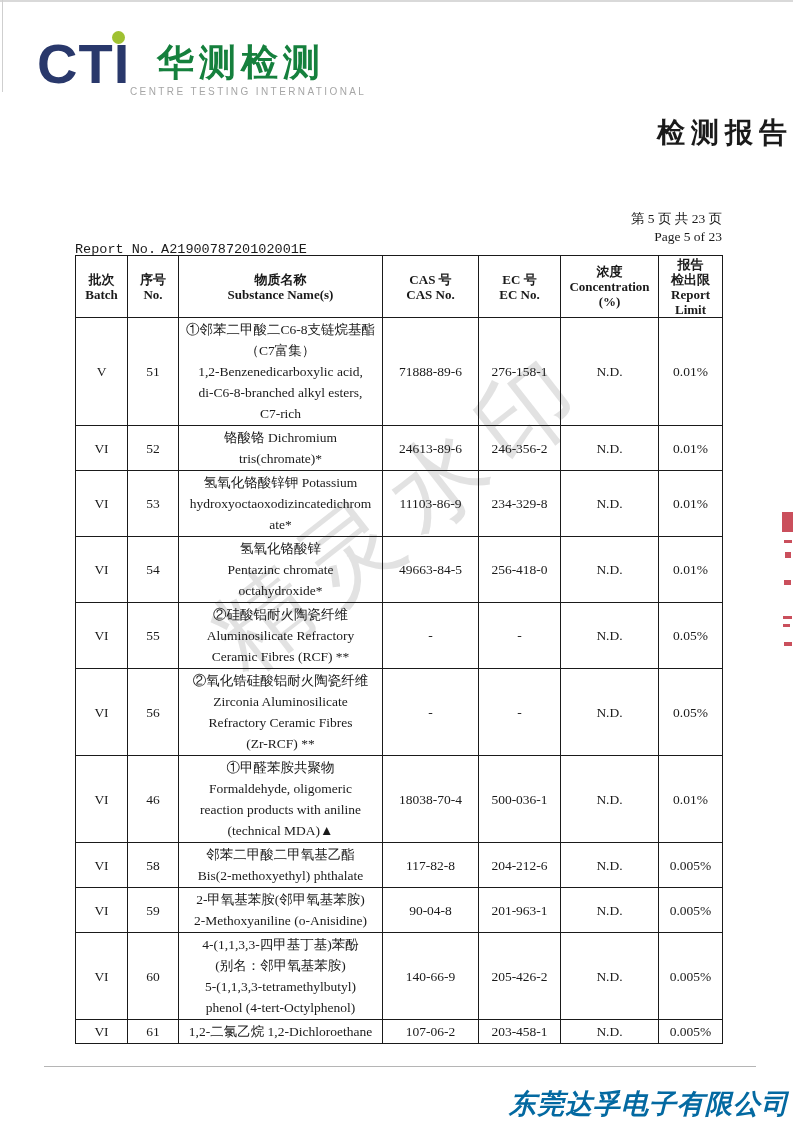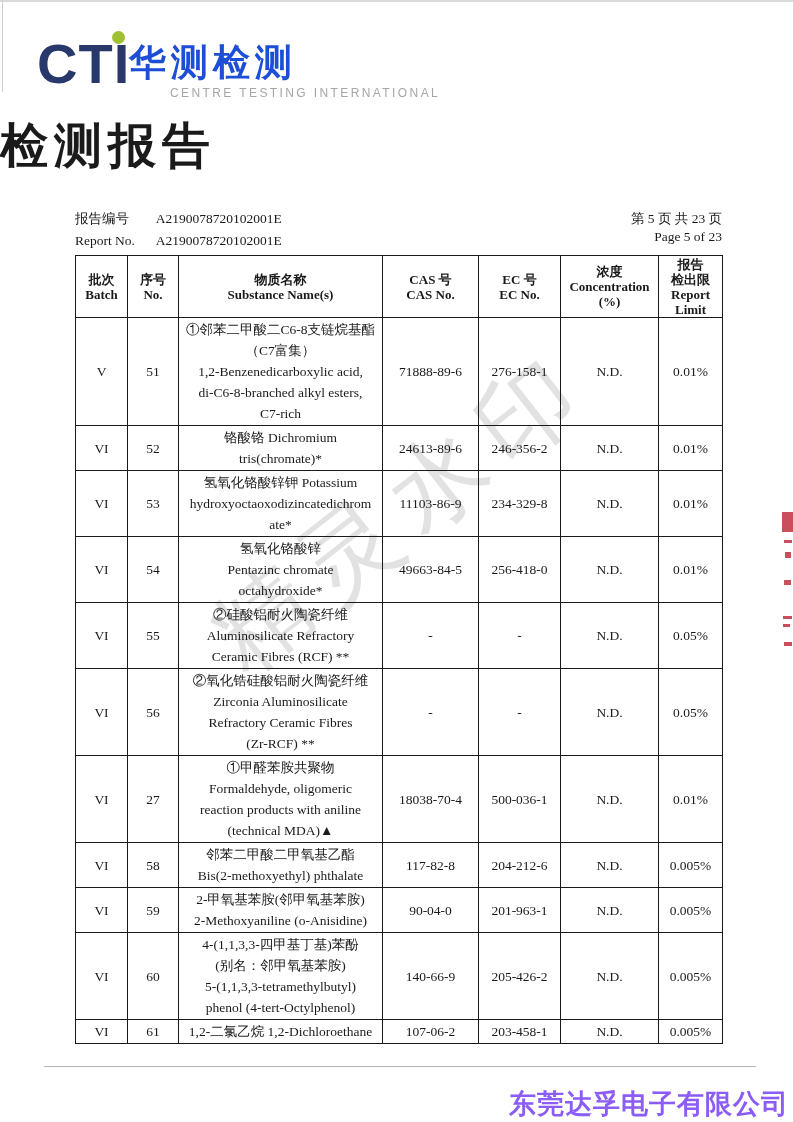--- a/index.html
+++ b/index.html
@@ -22,34 +22,34 @@
   }
   #logo-dot { position:absolute; left:75px; top:-1px; width:13px; height:13px; border-radius:50%; }
   #logo-cn {
     position:absolute; left:92px; top:12px;
     font-family:"Liberation Sans","DejaVu Sans",sans-serif;
     font-weight:bold; font-size:37px; line-height:37px; letter-spacing:5px;
   }
   #logo-en {
     position:absolute; left:93px; top:54px;
     font-family:"Liberation Sans","DejaVu Sans",sans-serif;
-    font-size:12px; letter-spacing:2.4px; white-space:nowrap;margin-left:40px;
-  }
-
-  
-  #title-cn { position:absolute; left:0; top:114px; width:100%; text-align:left;
-    font-size:48px; font-weight:bold; letter-spacing:6px; }
+    font-size:10px; letter-spacing:2.4px; white-space:nowrap;
+  }
+
+  
+  #title-cn { position:absolute; left:0; top:114px; width:100%; text-align:right;
+    font-size:28px; font-weight:bold; letter-spacing:6px; }
   #title-en { position:absolute; left:0; top:156px; width:100%; text-align:center;
     font-size:31px; font-weight:bold; }
 
   
   #meta { position:absolute; left:75px; top:210px; width:647px; height:40px; font-size:13.5px; }
   .meta-line { position:absolute; left:0; white-space:nowrap; }
   .meta-label { display:inline-block; width:78px; }
-  #meta-l1 { top:0; } #meta-l2 { top:23px; }
+  #meta-l1 { top:0; } #meta-l2 { top:32px;font-family:Liberation Mono, monospace; }
   .meta-right { position:absolute; right:0; text-align:right; white-space:nowrap; }
   #meta-r1 { top:0; } #meta-r2 { top:19px; }
 
   
   #report-table { position:absolute; left:75px; top:255px; width:647px;
     border-collapse:collapse; table-layout:fixed; }
   #report-table col.c-batch { width:52px; }
   #report-table col.c-no    { width:51px; }
   #report-table col.c-name  { width:204px; }
   #report-table col.c-cas   { width:96px; }
@@ -106,31 +106,27 @@
   <div id="scan-top"></div>
   <div id="scan-left"></div>
 
   <div id="diag-watermark">精灵水印</div>
 
   <div id="page-content">
 
     <div id="logo">
       <div id="logo-cti" style="color: rgb(41, 56, 107);">CTI</div>
       <div id="logo-dot" style="background: rgb(159, 193, 49);"></div>
-      <div id="logo-cn" style="color: #1d4ed8;">华测检测</div>
+      <div id="logo-cn" style="color: #15803d; margin-left: 28px;">华测检测</div>
       <div id="logo-en" style="color: rgb(166, 166, 166);">CENTRE TESTING INTERNATIONAL</div>
     </div>
 
     <div id="title-cn">检测报告</div>
 
     <div id="meta">
-      <div id="meta-l1" class="meta-line">
-        <span class="meta-label">报告编号</span>
-        <span>A2190078720102001E</span>
-      </div>
       <div id="meta-l2" class="meta-line">
         <span class="meta-label">Report No.</span>
         <span>A2190078720102001E</span>
       </div>
       <div id="meta-r1" class="meta-right">第 5 页 共 23 页</div>
       <div id="meta-r2" class="meta-right">Page 5 of 23</div>
     </div>
 
     <table id="report-table">
       <colgroup>
@@ -253,21 +249,21 @@
               <span class="nline">Refractory Ceramic Fibres</span>
               <span class="nline">(Zr-RCF) **</span>
             </td>
             <td>-</td>
             <td>-</td>
             <td>N.D.</td>
             <td>0.05%</td>
           </tr>
           <tr>
             <td>VI</td>
-            <td>27</td>
+            <td>46</td>
             <td>
               <span class="nline">①甲醛苯胺共聚物</span>
               <span class="nline">Formaldehyde, oligomeric</span>
               <span class="nline">reaction products with aniline</span>
               <span class="nline">(technical MDA)▲</span>
             </td>
             <td>18038-70-4</td>
             <td>500-036-1</td>
             <td>N.D.</td>
             <td>0.01%</td>
@@ -284,21 +280,21 @@
             <td>N.D.</td>
             <td>0.005%</td>
           </tr>
           <tr>
             <td>VI</td>
             <td>59</td>
             <td>
               <span class="nline">2-甲氧基苯胺(邻甲氧基苯胺)</span>
               <span class="nline">2-Methoxyaniline (o-Anisidine)</span>
             </td>
-            <td>90-04-0</td>
+            <td>90-04-8</td>
             <td>201-963-1</td>
             <td>N.D.</td>
             <td>0.005%</td>
           </tr>
           <tr>
             <td>VI</td>
             <td>60</td>
             <td>
               <span class="nline">4-(1,1,3,3-四甲基丁基)苯酚</span>
               <span class="nline">(别名：邻甲氧基苯胺)</span>
@@ -329,16 +325,16 @@
       <div class="frag f2" style="background: rgb(193, 48, 64);"></div>
       <div class="frag f3" style="background: rgb(193, 48, 64);"></div>
       <div class="frag f4" style="background: rgb(193, 48, 64);"></div>
       <div class="frag f5" style="background: rgb(193, 48, 64);"></div>
       <div class="frag f6" style="background: rgb(193, 48, 64);"></div>
       <div class="frag f7" style="background: rgb(193, 48, 64);"></div>
     </div>
 
     <div id="footer-rule"></div>
 
-    <div id="company-watermark" style="color: #8b5cf6;">东莞达孚电子有限公司</div>
+    <div id="company-watermark" style="color: #0369a1; font-style: italic;">东莞达孚电子有限公司</div>
 
   </div>
 </div>
 
 </body></html>

